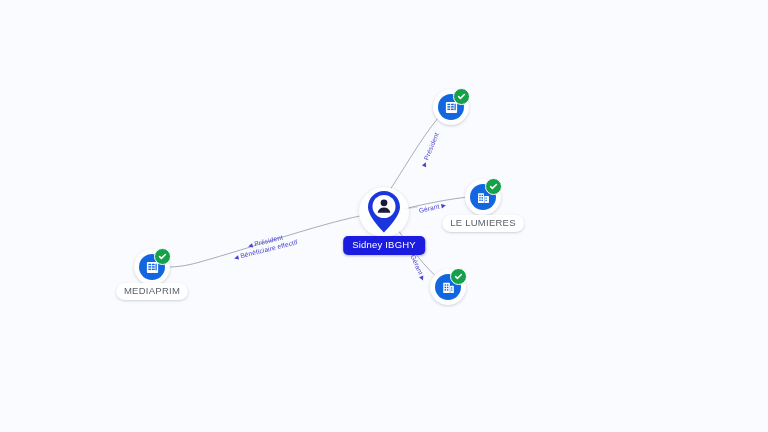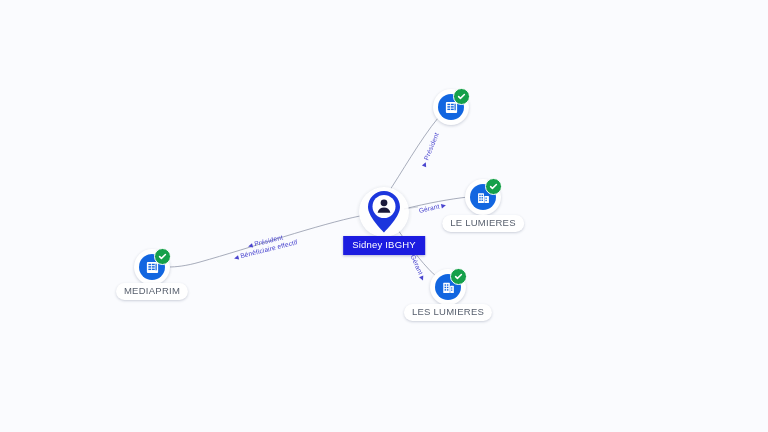--- a/index.html
+++ b/index.html
@@ -101,21 +101,21 @@
     line-height: 1;
   }
   .person-label {
     position: absolute;
     transform: translateX(-50%);
     background: #1c1ce0;
     color: #ffffff;
     font-size: 9.5px;
     letter-spacing: 0.2px;
     padding: 4px 9px 5px 9px;
-    border-radius: 0;
+    border-radius: 5px;
     white-space: nowrap;
     line-height: 1;
     box-shadow: 0 1px 2.5px rgba(30,30,120,0.3);
   }
 
   
   .edge-label {
     position: absolute;
     color: #4a45cf;
     font-size: 6.6px;
@@ -219,21 +219,20 @@
         <rect x="10.8" y="7.8" width="1.3" height="1.3" fill="#1266e0"></rect>
         <rect x="10.8" y="10.2" width="1.3" height="1.3" fill="#1266e0"></rect>
       </svg>
     </div>
     <div class="verified-badge">
       <svg width="9" height="9" viewBox="0 0 10 10" xmlns="http://www.w3.org/2000/svg">
         <path d="M1.8 5.1 L3.8 7.1 L8.2 2.8" fill="none" stroke="#ffffff" stroke-width="1.7" stroke-linecap="round" stroke-linejoin="round"></path>
       </svg>
     </div>
   </div>
-  <div class="node-label" style="left:448px; top:304px;">LES LUMIERES</div>
 
   <div class="company-node" style="left:152px; top:267px;">
     <div class="company-halo"></div>
     <div class="company-disc">
       <svg width="15" height="15" viewBox="0 0 16 16" xmlns="http://www.w3.org/2000/svg">
         <rect x="2" y="2.2" width="12" height="11.6" rx="1" fill="#ffffff"></rect>
         <rect x="3.6" y="4" width="3" height="1.5" fill="#1266e0"></rect>
         <rect x="7.4" y="4" width="3" height="1.5" fill="#1266e0"></rect>
         <rect x="3.6" y="6.6" width="3" height="1.5" fill="#1266e0"></rect>
         <rect x="7.4" y="6.6" width="3" height="1.5" fill="#1266e0"></rect>

